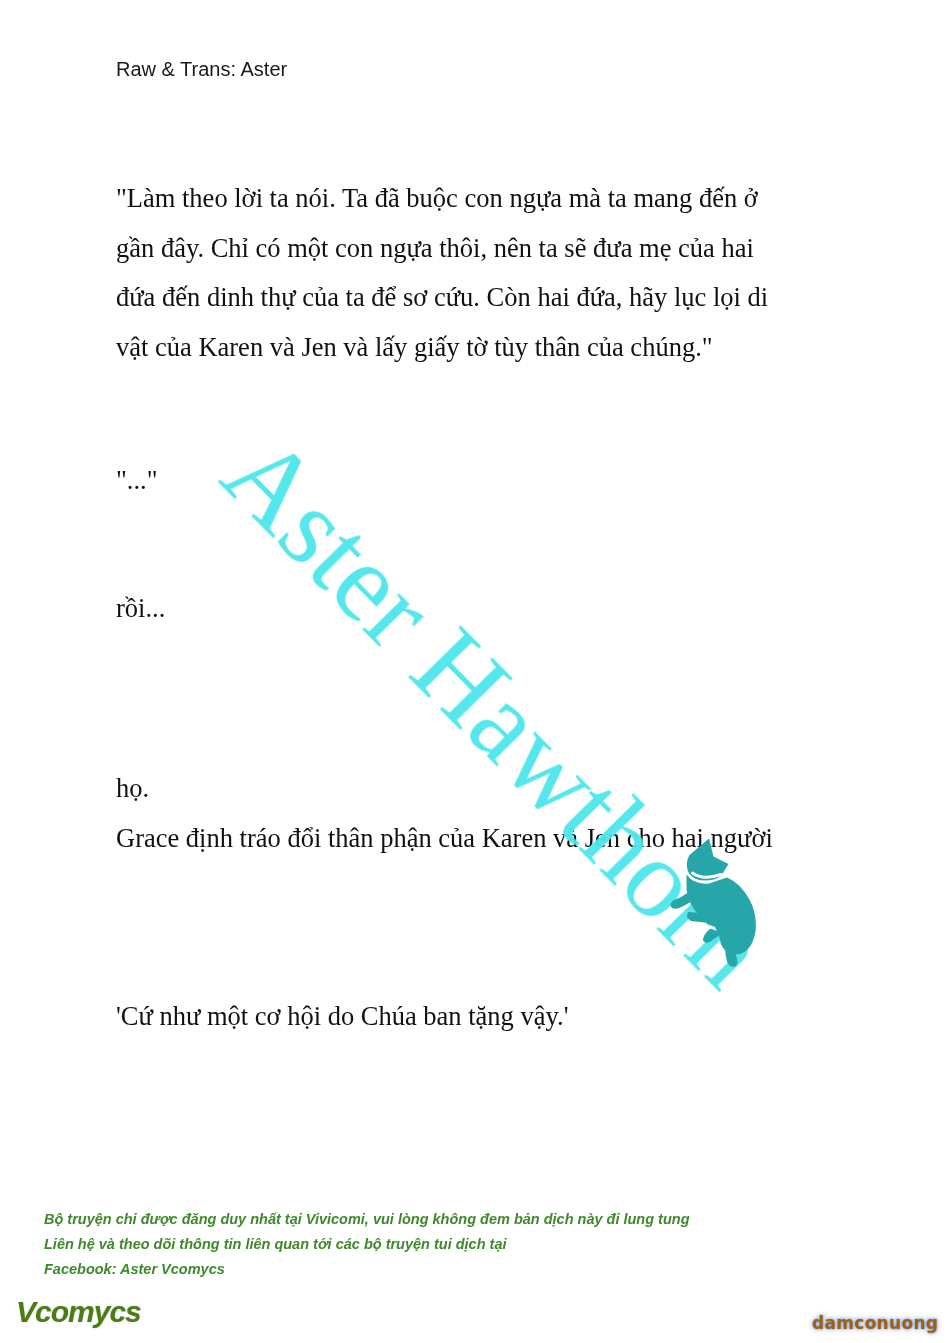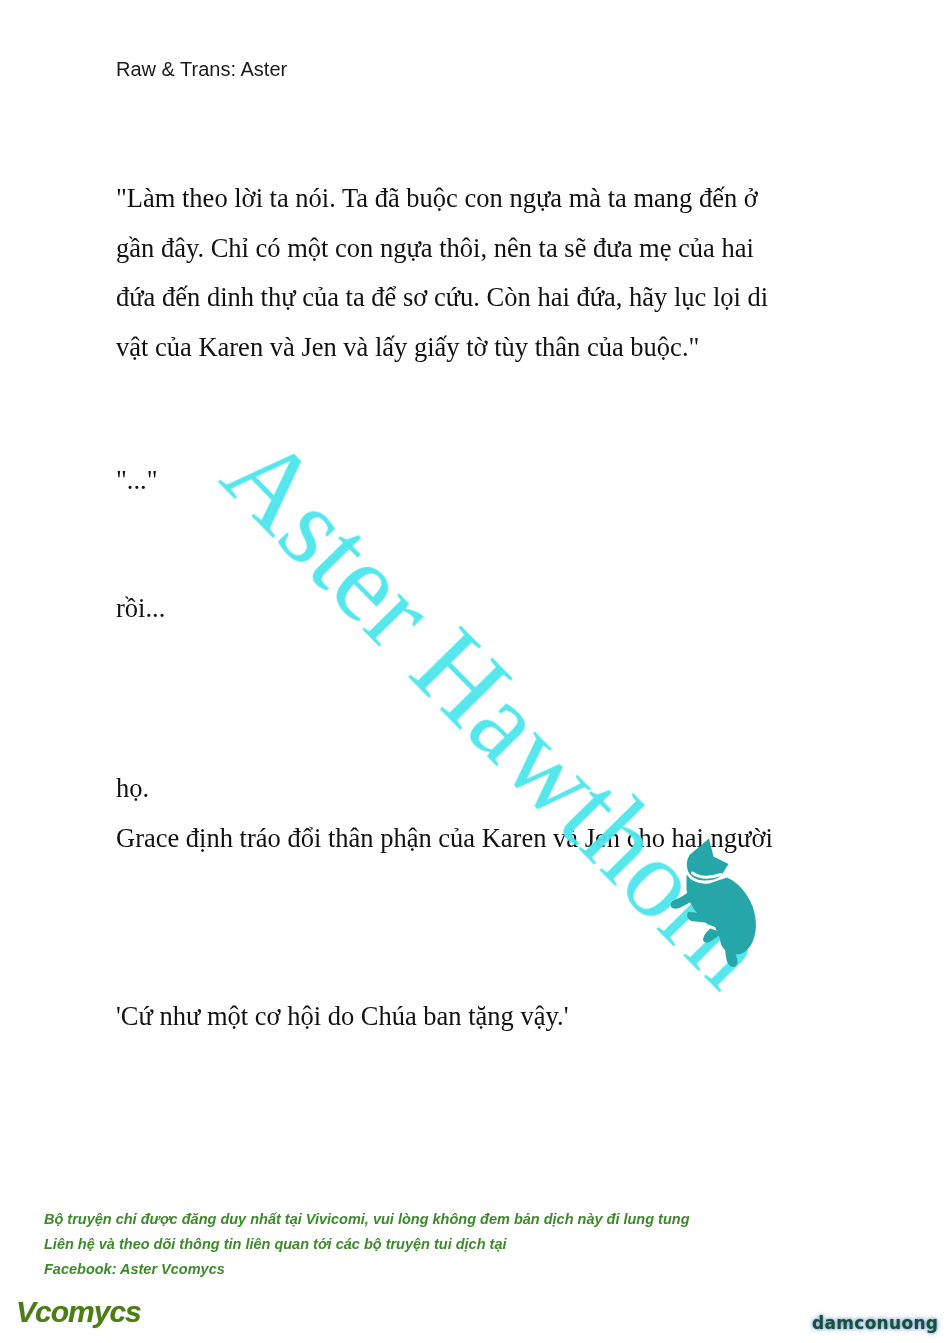--- a/index.html
+++ b/index.html
@@ -98,36 +98,36 @@
       text-shadow: 0 0 2px #c7d0ea;
       white-space: nowrap;
     }
     .damconuong-logo {
       position: absolute;
       left: 812px;
       top: 1313px;
       font-family: "DejaVu Sans", sans-serif;
       font-weight: bold;
       font-size: 17px;
-      color: #14532d;
+      color: #a16207;
       letter-spacing: 0.3px;
       text-shadow: 0 0 2px #6f8fd8, 0 0 4px #9fb4ea, 0 0 6px #b9c8f0;
       white-space: nowrap;
     }
   </style>
 </head>
 <body>
 
 <div class="header-credit">Raw &amp; Trans: Aster</div>
 
 <div class="body-text p1">
   <span class="line">"Làm theo lời ta nói. Ta đã buộc con ngựa mà ta mang đến ở</span>
   <span class="line">gần đây. Chỉ có một con ngựa thôi, nên ta sẽ đưa mẹ của hai</span>
   <span class="line">đứa đến dinh thự của ta để sơ cứu. Còn hai đứa, hãy lục lọi di</span>
-  <span class="line">vật của Karen và Jen và lấy giấy tờ tùy thân của buộc."</span>
+  <span class="line">vật của Karen và Jen và lấy giấy tờ tùy thân của chúng."</span>
 </div>
 
 <div class="body-text p2">
   <span class="line">"..."</span>
 </div>
 
 <div class="body-text p3">
   <span class="line">rồi...</span>
 </div>
 

